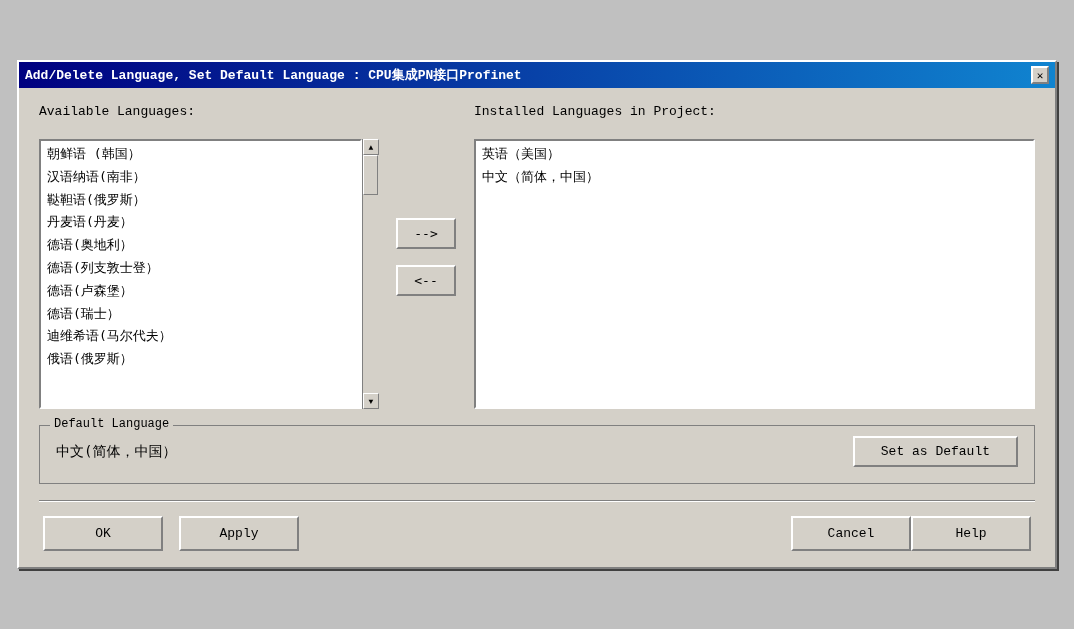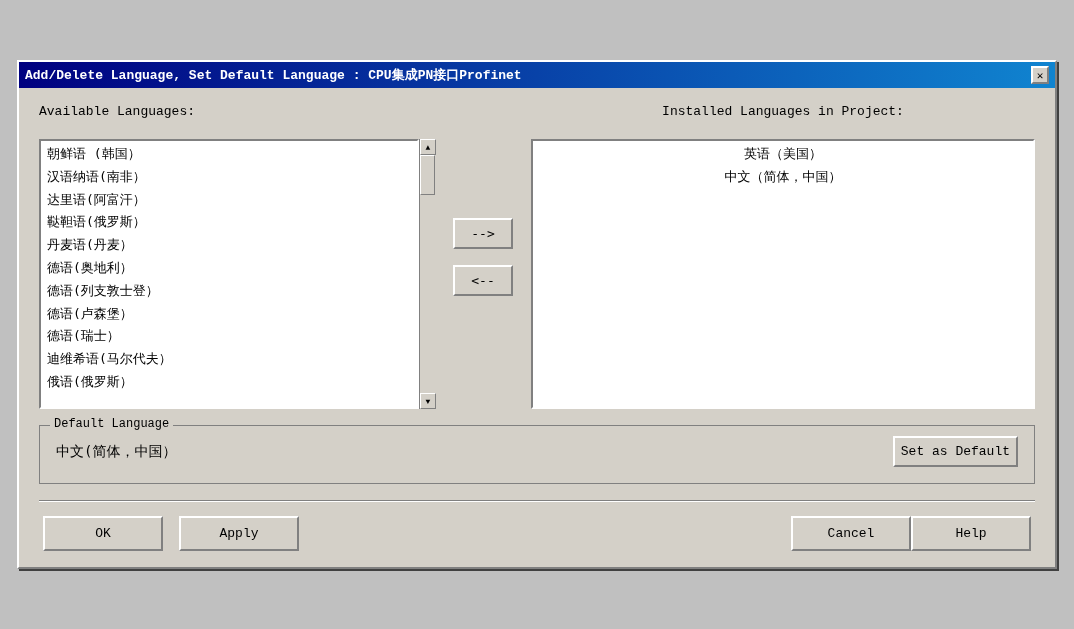--- a/index.html
+++ b/index.html
@@ -77,21 +77,21 @@
       border-color: #808080 #ffffff #ffffff #808080;
       background: #ffffff;
       overflow-y: auto;
       font-size: 13px;
       font-family: 'MS Gothic', 'SimSun', monospace;
       padding: 2px;
       min-height: 270px;
     }
 
     .list-box-left {
-      width: 380px;
+      width: 323px;
     }
 
     .list-item {
       padding: 1px 4px;
       cursor: default;
       white-space: nowrap;
       color: #000;
       font-size: 13px;
       line-height: 1.6;
     }
@@ -186,21 +186,21 @@
     .default-lang-text {
       font-size: 14px;
       font-family: 'MS Gothic', 'SimSun', monospace;
       color: #000;
     }
 
     .set-default-btn {
       background: #d4d0c8;
       border: 2px solid;
       border-color: #ffffff #808080 #808080 #ffffff;
-      padding: 6px 6px;
+      padding: 6px 26px;
       cursor: pointer;
       font-size: 13px;
       font-family: 'Courier New', monospace;
       color: #000;
     }
 
     .separator {
       height: 2px;
       background: #808080;
       border-bottom: 1px solid #fff;
@@ -262,21 +262,20 @@
 
     <div class="lists-row">
 
       <div class="list-section">
         <span class="list-label">Available Languages:</span>
         <div style="display:flex; flex: 1;">
           <div class="list-box list-box-left" id="avail-list">
 
           <div class="list-item">朝鲜语 (韩国）</div>
               <div class="list-item">汉语纳语(南非）</div>
-              <div class="list-item">达里语(阿富汗）</div>
               <div class="list-item">鞑靼语(俄罗斯）</div>
               <div class="list-item">丹麦语(丹麦）</div>
               <div class="list-item">德语(奥地利）</div>
               <div class="list-item">德语(列支敦士登）</div>
               <div class="list-item">德语(卢森堡）</div>
               <div class="list-item">德语(瑞士）</div>
               <div class="list-item">迪维希语(马尔代夫）</div>
               <div class="list-item">俄语(俄罗斯）</div>
             </div>
           <div class="scroll-track">
@@ -287,21 +286,21 @@
             <div class="scroll-btn">▼</div>
           </div>
         </div>
       </div>
 
       <div class="arrows-col">
         <button class="arrow-btn">--&gt;</button>
         <button class="arrow-btn">&lt;--</button>
       </div>
 
-      <div class="list-section" style="flex:1;text-align:center;">
+      <div class="list-section" style="flex:1;">
         <span class="list-label">Installed Languages in Project:</span>
         <div class="installed-list-box" id="installed-list">
 
             <div class="list-item">英语（美国）</div>
             <div class="list-item">中文（简体，中国）</div>
           </div>
       </div>
 
     </div>
 

